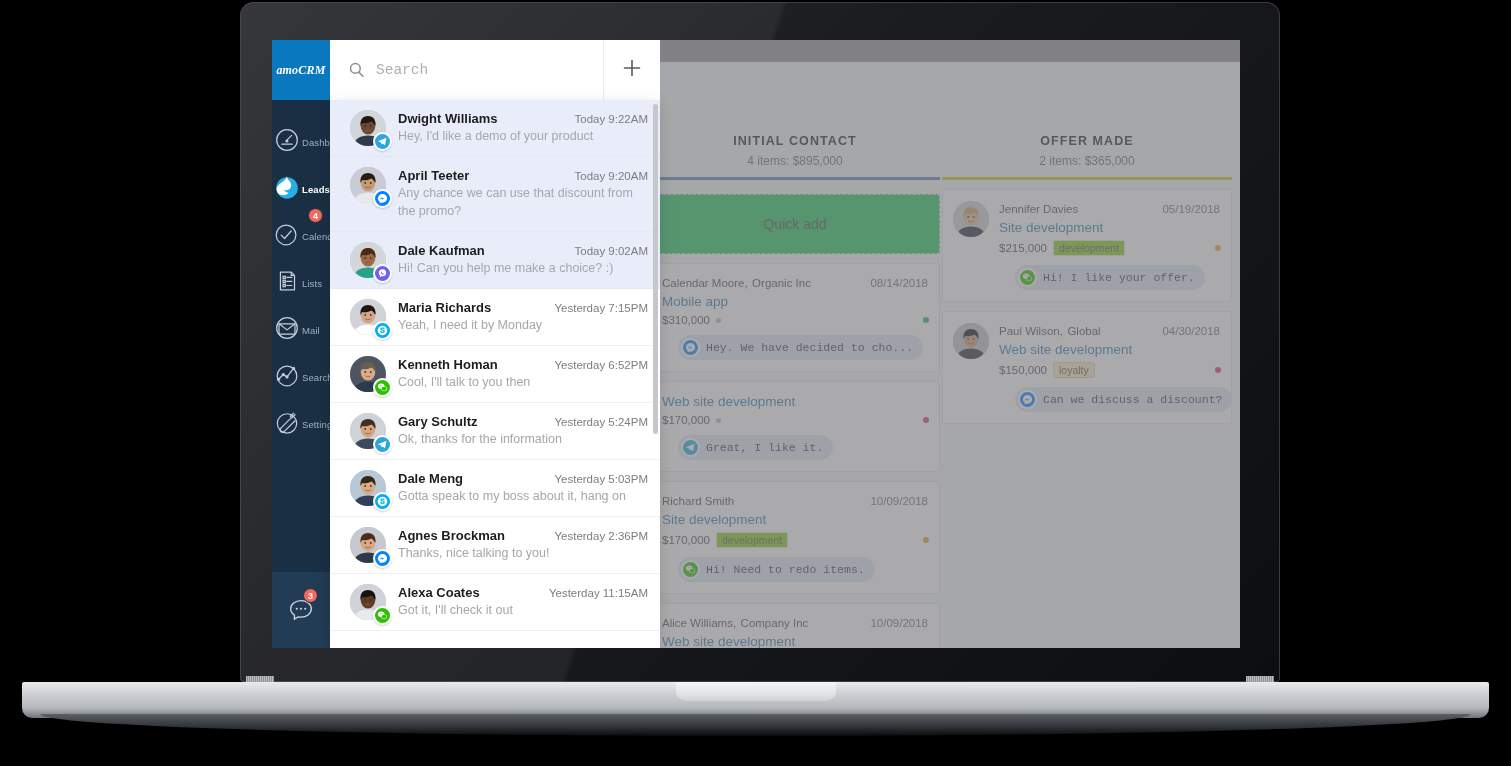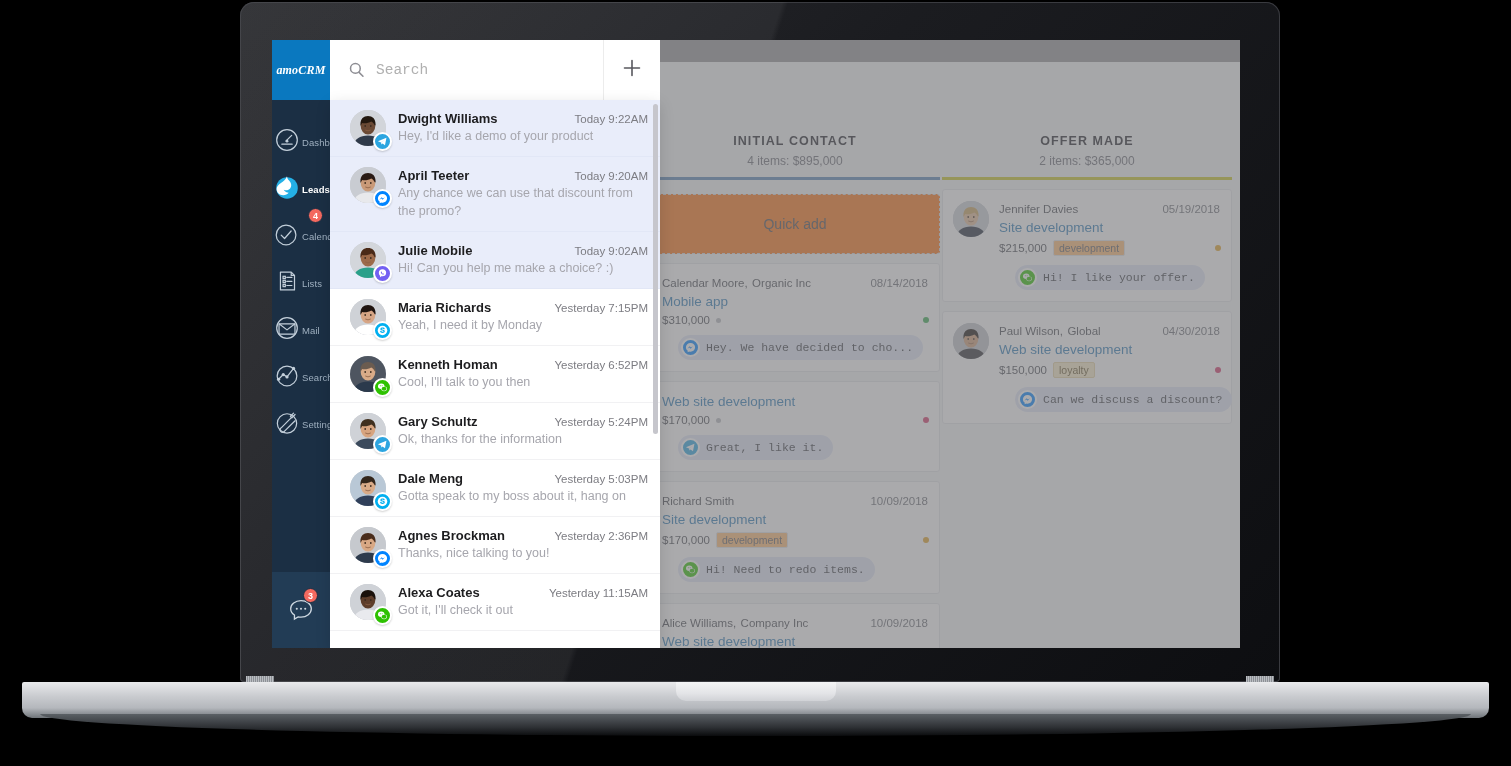--- a/index.html
+++ b/index.html
@@ -171,42 +171,42 @@
   .board { position: absolute; left: 58px; top: 0; right: 0; bottom: 0; background: #f2f3f5; z-index: 1; margin-top: 22px; }
   .col { position: absolute; top: 0; width: 290px; }
   .col-1 { left: 320px; }
   .col-2 { left: 612px; }
   .col-head { padding-top: 72px; text-align: center; }
   .col-title { font-size: 12.5px; font-weight: bold; letter-spacing: 1.1px; color: #22242a; }
   .col-sub { font-size: 12px; color: #6c6f76; margin-top: 6px; }
   .col-stripe { height: 3px; margin-top: 9px; }
   .quick-add {
     margin-top: 14px; height: 60px; border: 1px dashed #d6d8dc;
-    background: #f97316; border-radius: 3px;
+    background: #22c55e; border-radius: 3px;
     display: flex; align-items: center; justify-content: center;
     font-size: 14px; color: #4a4d54; cursor: pointer;
   }
   .card {
     background: #fdfdfd; border: 1px solid #e3e5e8; border-radius: 3px;
     margin-top: 9px; padding: 9px 11px 11px; cursor: pointer; position: relative;
   }
   .card.with-avatar { padding-left: 56px; min-height: 84px; }
   .card-av {
     position: absolute; left: 10px; top: 11px;
     width: 36px; height: 36px; border-radius: 50%; overflow: hidden; background: #c3c6cb;
   }
   .card-av svg { width: 36px; height: 36px; display: block; }
   .card-top { display: flex; justify-content: space-between; align-items: baseline; }
   .card-contact { font-size: 11.5px; color: #4a4d54; }
   .card-date { font-size: 11.5px; color: #6c6f76; white-space: nowrap; }
   .card-title { font-size: 13.5px; color: #2e7bb5; margin-top: 3px; }
   .card-meta { display: flex; align-items: center; margin-top: 5px; gap: 6px; }
   .card-price { font-size: 11.5px; color: #4a4d54; }
   .tag {
-    font-size: 10.5px; color: #5d6068; background: #fdba74;
+    font-size: 10.5px; color: #5d6068; background: #84cc16;
     border: 1px solid #dfe1e5; border-radius: 2px; padding: 1px 5px;
   }
   .tag.loyalty { background: #f6e9c4; border-color: #e5d2a2; color: #6a5a33; }
   .dot-sm { width: 5px; height: 5px; border-radius: 50%; background: #b5b8bd; }
   .dot-status {
     position: absolute; right: 10px; width: 6px; height: 6px; border-radius: 50%;
   }
   .bubble {
     display: inline-flex; align-items: center; gap: 6px;
     background: #dfe4f5; border-radius: 13px; padding: 3px 10px 3px 3px;
@@ -551,21 +551,21 @@
                 </span>
                 <span class="msgr" style="background:#7360f2">
                   <svg viewBox="0 0 12 12">
                     <path d="M6 1.3C3.6 1.3 2 2.6 2 5.1c0 1.6.6 2.6 1.3 3.1v1.8l1.4-1c.4.1.9.1 1.3.1 2.4 0 4-1.3 4-3.9S8.4 1.3 6 1.3z" fill="#fff"></path>
                     <path d="M4.7 3.8c.3-.1.5.1.7.5.2.4 0 .5-.2.7.1.5.7 1.1 1.2 1.2.2-.2.3-.4.7-.2.4.2.6.4.5.7-.2.5-.9.6-1.4.4C5.3 6.7 4.4 5.8 4.2 4.9c-.1-.4 0-1 .5-1.1z" fill="#7360f2"></path>
                   </svg>
                 </span>
               </div>
               <div class="dd-body">
                 <div class="dd-head">
-                  <span class="dd-name">Julie Mobile</span>
+                  <span class="dd-name">Dale Kaufman</span>
                   <span class="dd-time">Today 9:02AM</span>
                 </div>
                 <div class="dd-msg">Hi! Can you help me make a choice?  :)</div>
               </div>
             </div>
             <div class="dd-row">
               <div class="dd-avatar">
                 <span class="face">
                   <svg viewBox="0 0 36 36">
                     <rect width="36" height="36" fill="#cfd2d7"></rect>

